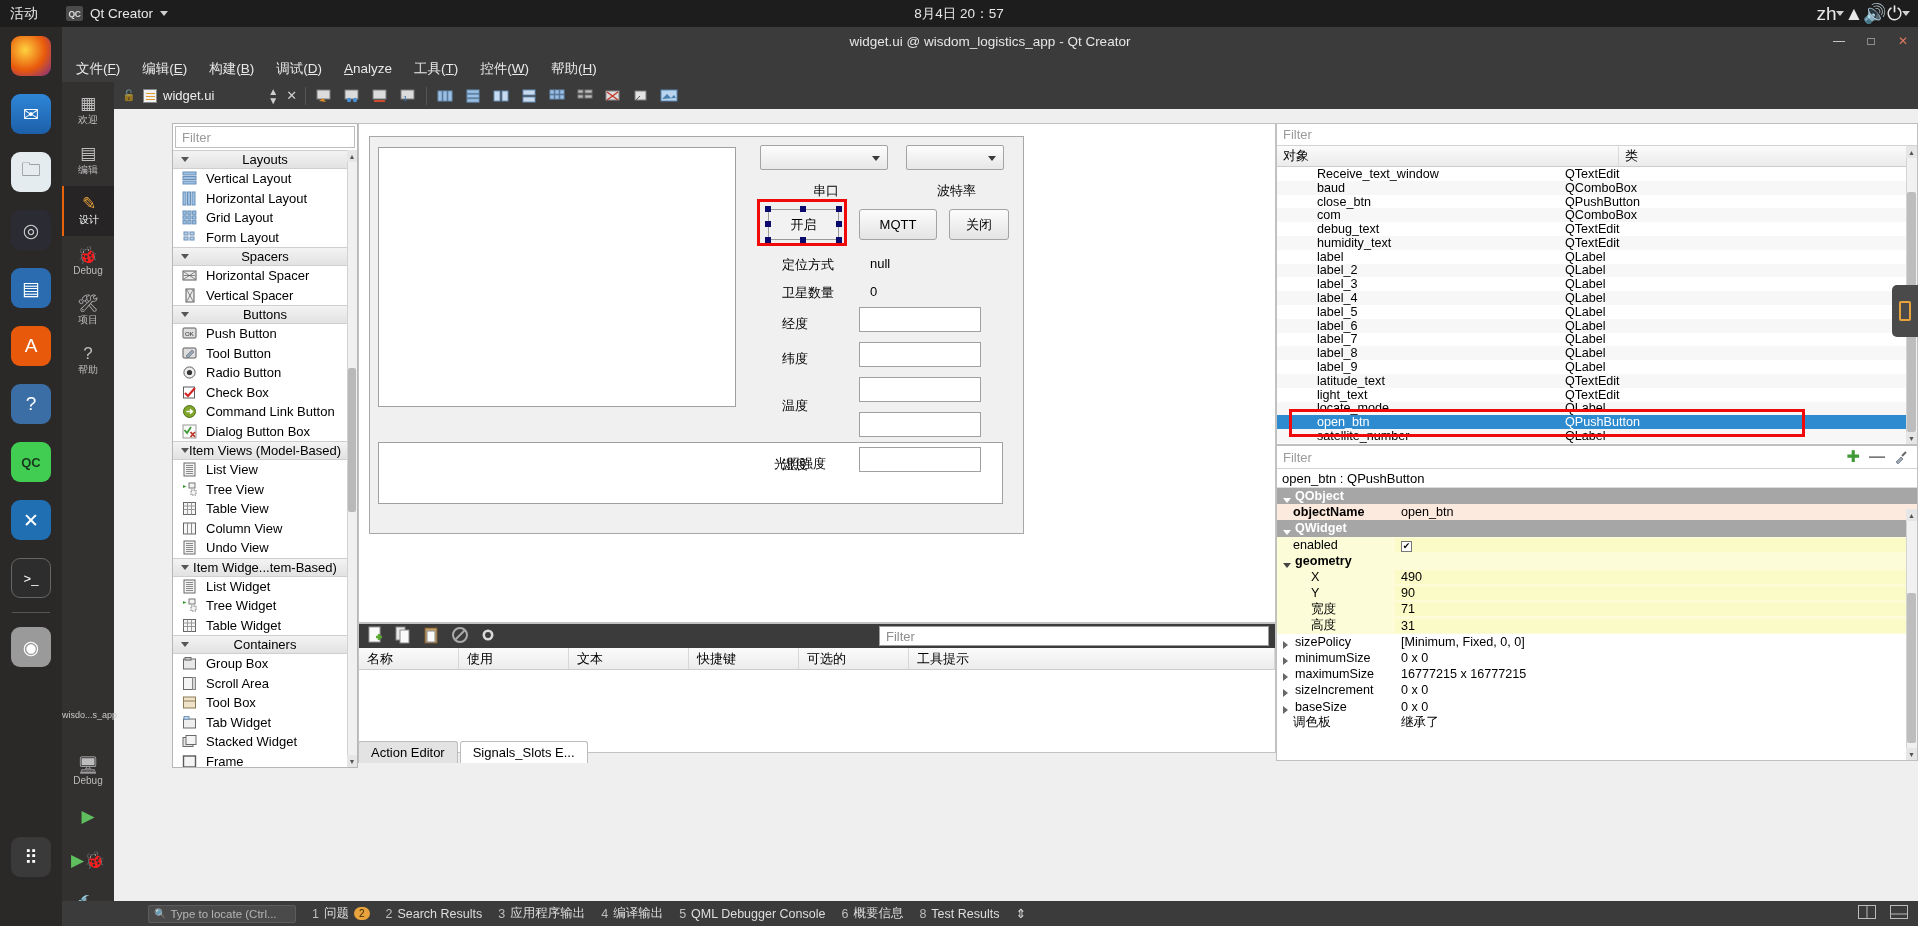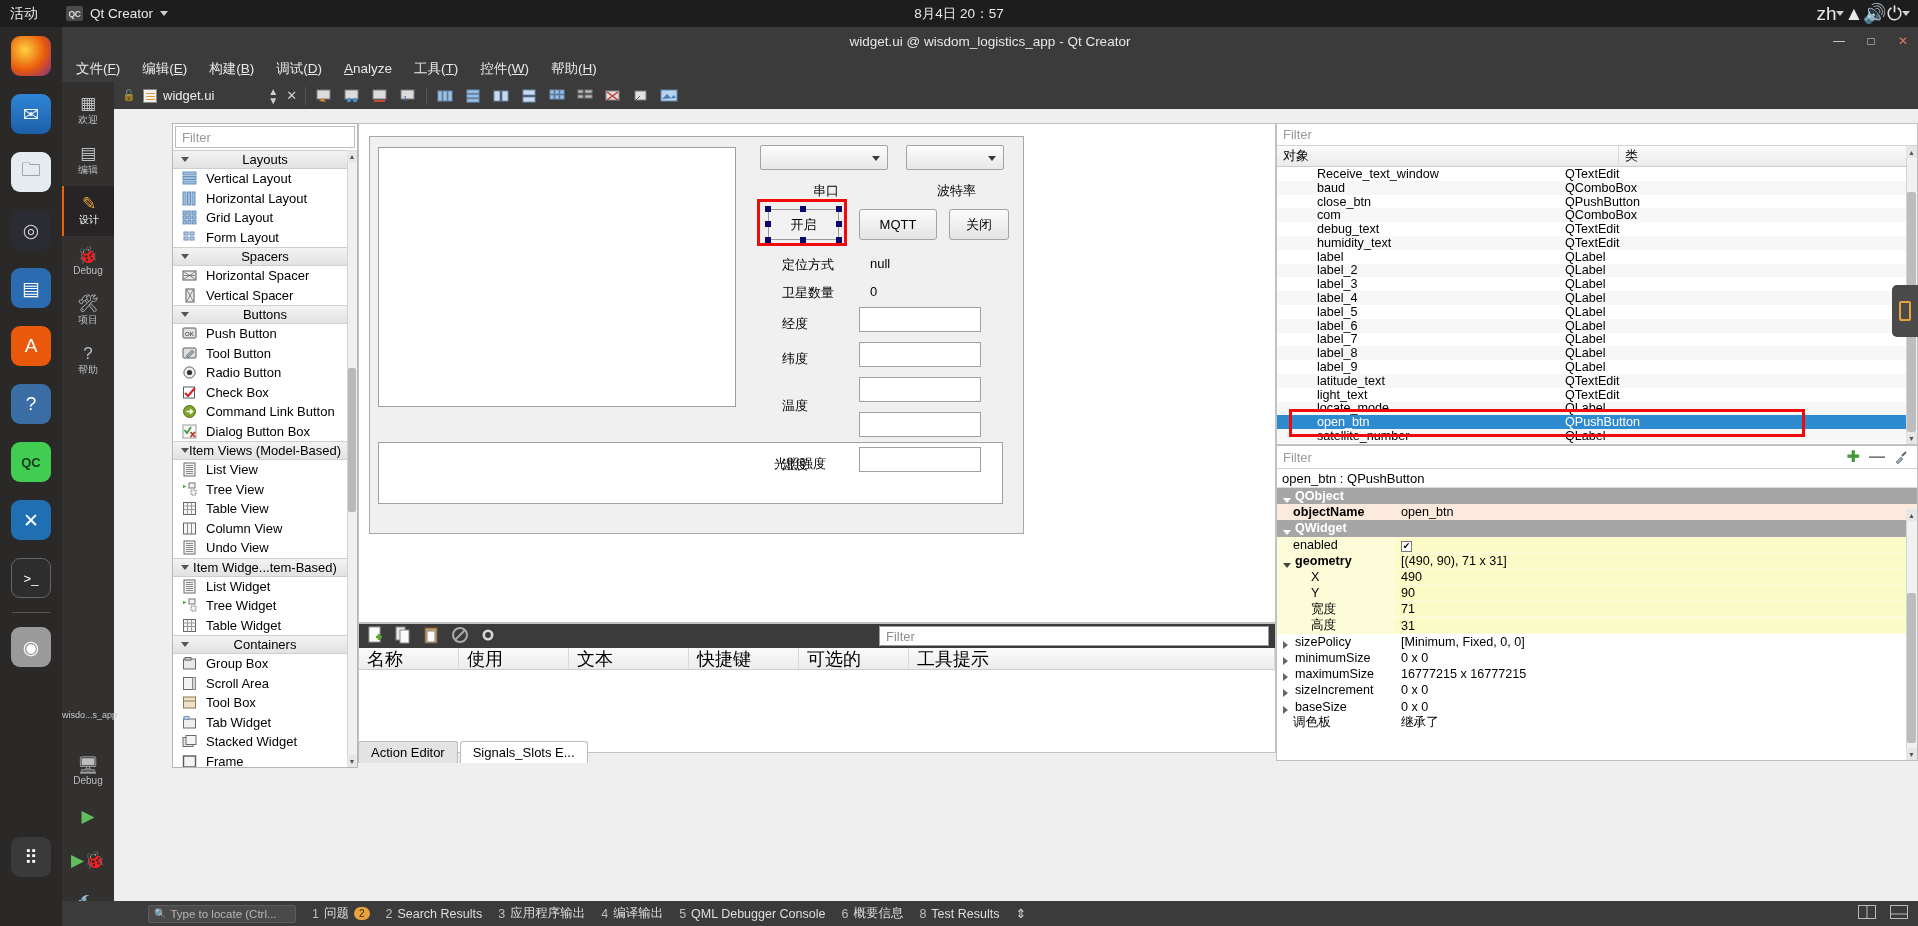--- a/index.html
+++ b/index.html
@@ -179,21 +179,21 @@
     gap: 10px; padding-left: 8px; position: relative;
   }
   #ap-filter {
     position: absolute; left: 520px; top: 2px; width: 390px; height: 20px;
     background: #fff; border: 1px solid #9b9b9b;
     display: flex; align-items: center; padding-left: 6px;
     color: #8f8f8f; font-size: 13px;
   }
   #ap-head {
     height: 22px; background: linear-gradient(#fbfbfb,#ececec);
-    border-bottom: 1px solid #cdcdcd; display: flex; font-size: 18px;
+    border-bottom: 1px solid #cdcdcd; display: flex; font-size: 13px;
   }
   #ap-head div { border-right: 1px solid #d8d8d8; padding-left: 8px;
     display: flex; align-items: center; }
   #tabrow {
     position: absolute; left: 296px; top: 712px; width: 918px; height: 24px;
     display: flex; align-items: flex-end; gap: 2px;
   }
   .btab {
     height: 22px; padding: 0 12px; font-size: 13px; background: #e3e3e3;
     border: 1px solid #bcbcbc; border-bottom: none;
@@ -1055,21 +1055,20 @@
           <div class="k ind1">
             <span>enabled</span>
           </div>
           <div class="v"><span class="chk">✔</span></div>
         </div>
         <div class="prow yel2">
           <div class="k">
             <span class="ptri"></span>
             <span style="font-weight: bold;">geometry</span>
           </div>
-          <div class="v">[(490, 90), 71 x 31]</div>
         </div>
         <div class="prow yel2">
           <div class="k ind2">
             <span>X</span>
           </div>
           <div class="v">490</div>
         </div>
         <div class="prow yel2">
           <div class="k ind2">
             <span>Y</span>

